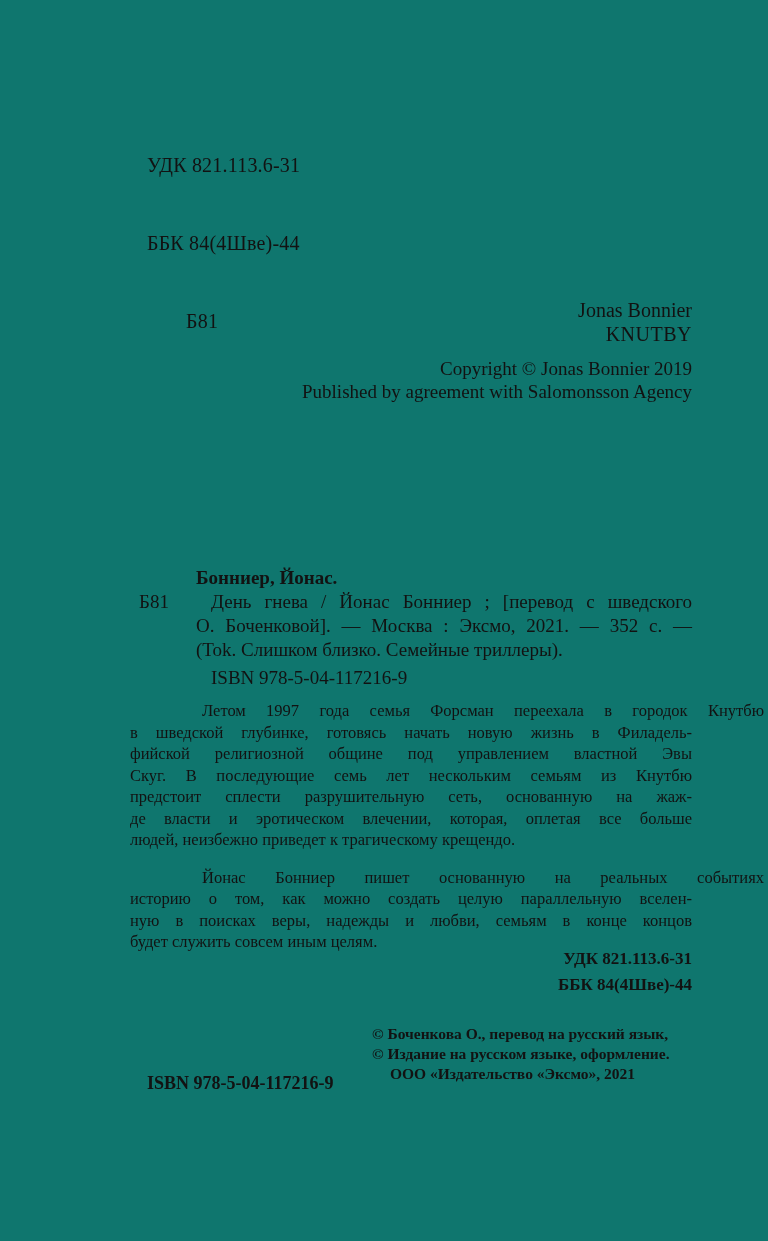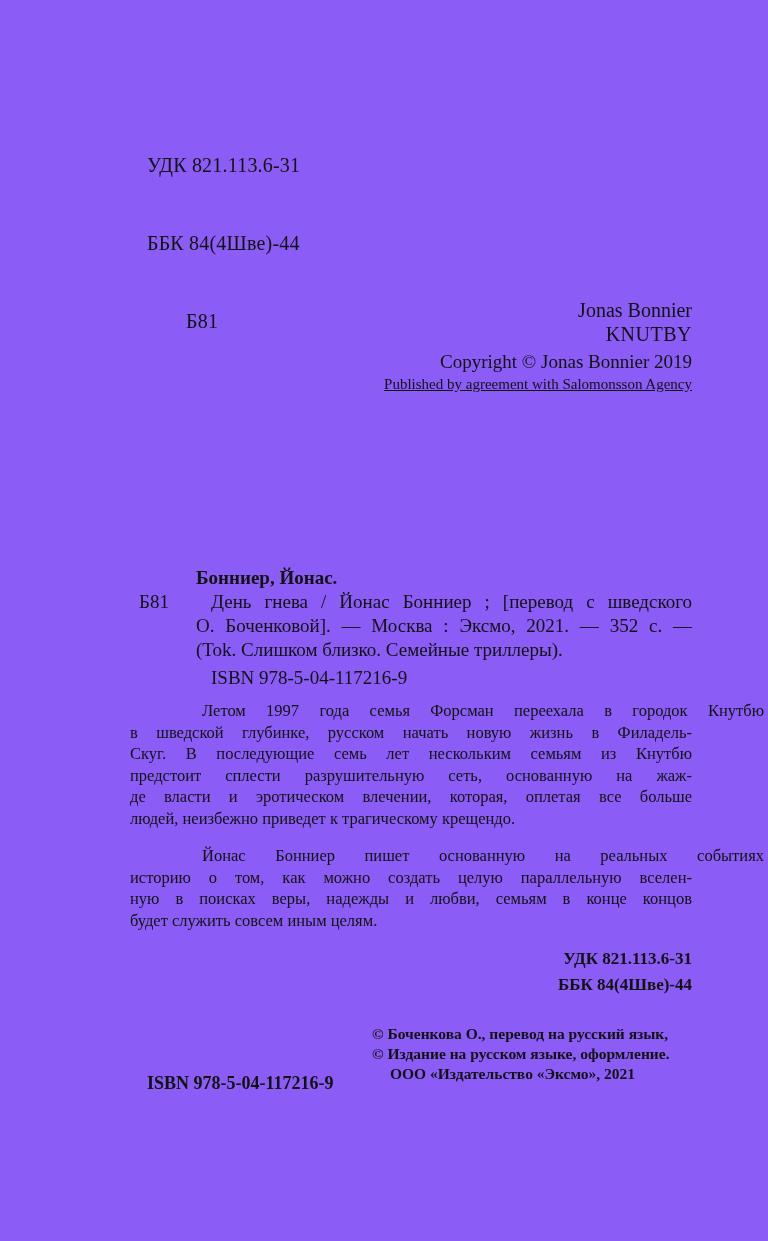--- a/index.html
+++ b/index.html
@@ -5,42 +5,42 @@
   html, body { margin: 0; padding: 0; }
   body {
     width: 768px; height: 1241px;
     background: #ffffff;
     font-family: "Liberation Serif", "DejaVu Serif", serif;
     color: #121212;
   }
   .page {
     position: relative;
     width: 768px; height: 1241px;
-    background: #8b5cf6;
+    background: #0f766e;
     overflow: hidden;
   }
 
   
   .codes-top {
     position: absolute; left: 147px; top: 100px;
     font-size: 20px; line-height: 26px;
     letter-spacing: 0.2px;
     white-space: pre;
   }
   .codes-top .sign-indent { padding-left: 39px; }
 
   
   .title-block {
     position: absolute; left: 148px; top: 298px; width: 544px;
     text-align: right;
   }
   .tb-author { font-size: 20px; line-height: 24px; }
   .tb-title  { font-size: 20px; line-height: 24px; letter-spacing: 0.5px; }
-  .tb-copy   { font-size: 19px; line-height: 23px; margin-top: 4px; }
-  .tb-pub    { font-size: 15px; line-height: 23px; text-decoration: underline; }
+  .tb-copy   { font-size: 19px; line-height: 23px; margin-top: 11px; }
+  .tb-pub    { font-size: 19px; line-height: 23px; }
 
   
   .biblio {
     position: absolute; left: 196px; top: 566px; width: 496px;
     font-size: 19px; line-height: 24px;
   }
   .bib-head { font-weight: bold; }
   .bib-sign {
     position: absolute; left: -57px; top: 24px;
     font-weight: normal;
@@ -100,21 +100,22 @@
     <div class="bib-sign">Б81</div>
     <div class="bib-head">Бонниер, Йонас.</div>
     <div class="just indent1">День гнева / Йонас Бонниер ; [перевод с шведского</div>
     <div class="just">О. Боченковой]. — Москва : Эксмо, 2021. — 352 с. —</div>
     <div>(Tok. Слишком близко. Семейные триллеры).</div>
     <div class="bib-isbn">ISBN 978-5-04-117216-9</div>
   </div>
 
   <div class="annotation">
     <div class="ann-line just pindent">Летом 1997 года семья Форсман переехала в городок Кнутбю</div>
-    <div class="ann-line just">в шведской глубинке, русском начать новую жизнь в Филадель-</div>
+    <div class="ann-line just">в шведской глубинке, готовясь начать новую жизнь в Филадель-</div>
+    <div class="ann-line just">фийской религиозной общине под управлением властной Эвы</div>
     <div class="ann-line just">Скуг. В последующие семь лет нескольким семьям из Кнутбю</div>
     <div class="ann-line just">предстоит сплести разрушительную сеть, основанную на жаж-</div>
     <div class="ann-line just">де власти и эротическом влечении, которая, оплетая все больше</div>
     <div class="ann-line">людей, неизбежно приведет к трагическому крещендо.</div>
 
     <div class="ann-line just pindent para2-start">Йонас Бонниер пишет основанную на реальных событиях</div>
     <div class="ann-line just">историю о том, как можно создать целую параллельную вселен-</div>
     <div class="ann-line just">ную в поисках веры, надежды и любви, семьям в конце концов</div>
     <div class="ann-line">будет служить совсем иным целям.</div>
   </div>

